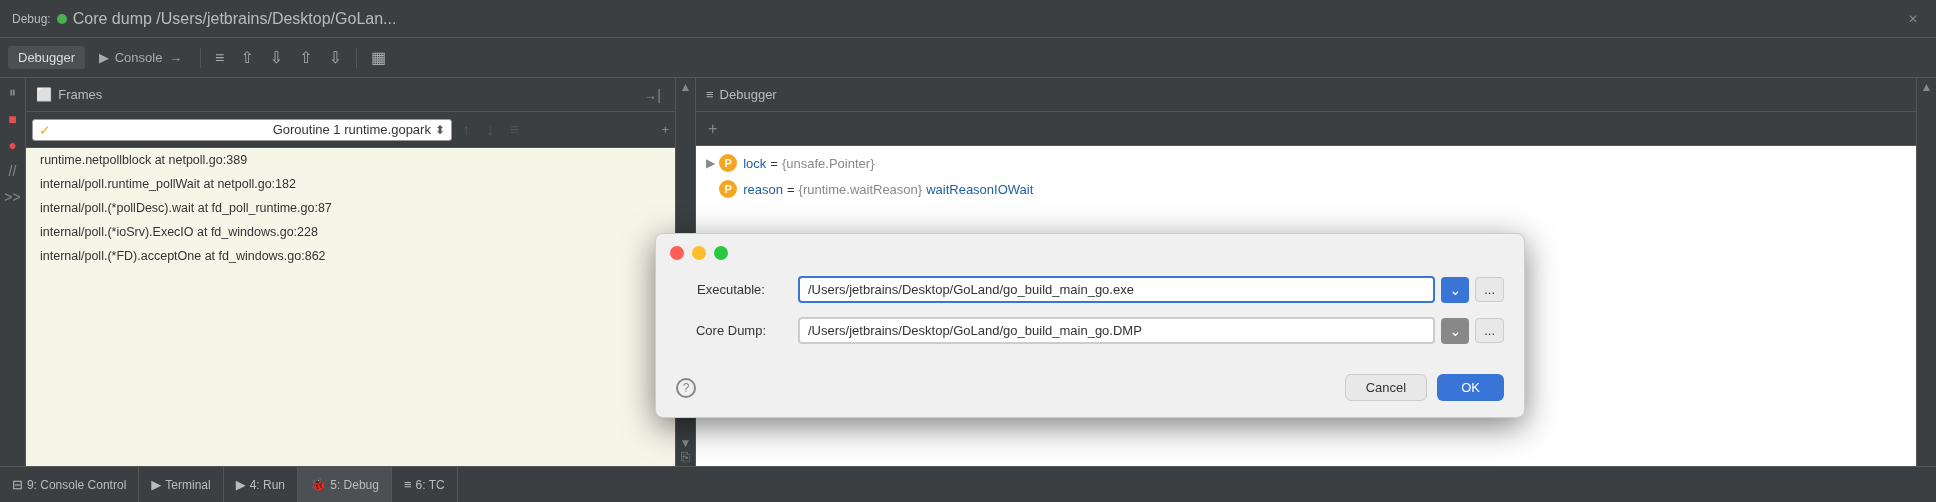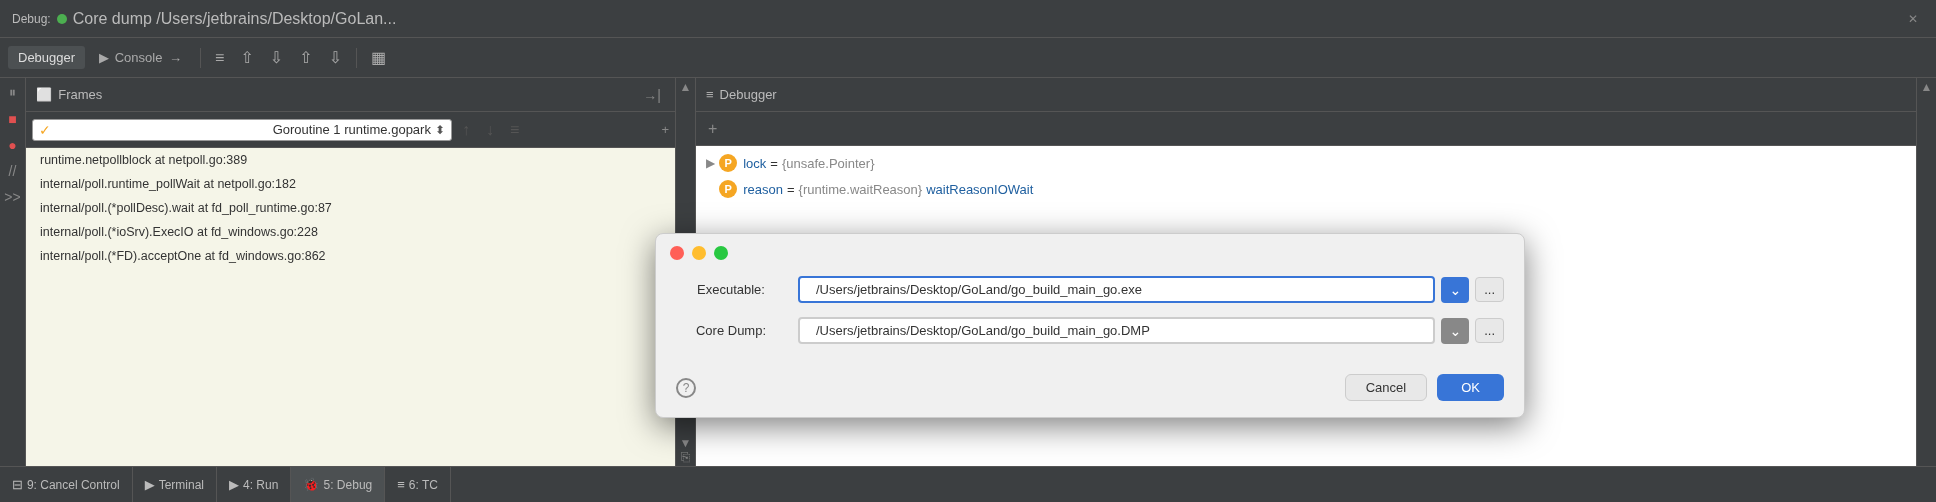--- a/index.html
+++ b/index.html
@@ -68,21 +68,21 @@
     .dialog-traffic-lights { display: flex; align-items: center; gap: 8px; padding: 12px 14px 8px 14px; }
     .traffic-light { width: 14px; height: 14px; border-radius: 50%; cursor: pointer; }
     .tl-red { background: #ff5f57; }
     .tl-yellow { background: #ffbd2e; }
     .tl-green { background: #28c841; }
 
     .dialog-content { padding: 8px 20px 16px 20px; }
     .dialog-row { display: flex; align-items: center; margin-bottom: 14px; }
     .dialog-label { color: #333; font-size: 13px; width: 110px; text-align: center; margin-right: 12px; }
     .dialog-input-wrap { flex: 1; display: flex; align-items: center; gap: 6px; }
-    .dialog-input { flex: 1; border: 2px solid #3875d7; border-radius: 4px; padding: 4px 16px; font-size: 13px; color: #333; background: #fff; outline: none; }
+    .dialog-input { flex: 1; border: 2px solid #3875d7; border-radius: 4px; padding: 4px 8px; font-size: 13px; color: #333; background: #fff; outline: none; }
     .dialog-dropdown-btn { background: #3875d7; border: none; border-radius: 4px; padding: 5px 8px; color: #fff; cursor: pointer; font-size: 14px; }
     .dialog-browse-btn { background: #e8e8e8; border: 1px solid #ccc; border-radius: 4px; padding: 4px 8px; font-size: 13px; cursor: pointer; color: #333; }
     .btn-cancel { background: #e8e8e8; border: 1px solid #ccc; border-radius: 6px; padding: 4px 20px; font-size: 13px; cursor: pointer; color: #333; }
     .btn-ok { background: #3875d7; border: none; border-radius: 6px; padding: 6px 24px; font-size: 13px; cursor: pointer; color: #fff; font-weight: 500; }
     .help-icon { width: 20px; height: 20px; border-radius: 50%; border: 2px solid #888; color: #888; display: flex; align-items: center; justify-content: center; font-size: 12px; cursor: pointer; }
 
     
     .status-bar { display: flex; align-items: center; background: #3c3f41; height: 36px; padding: 0 0; border-top: 1px solid #555; position: absolute; bottom: 0; left: 0; right: 0; }
     .status-item { display: flex; align-items: center; padding: 0 12px; height: 100%; color: #bbb; font-size: 12px; cursor: pointer; gap: 4px; border-right: 1px solid #555; }
     .status-icon { font-size: 13px; }
@@ -249,21 +249,21 @@
         <button class="btn-ok">OK</button>
       </div>
     </div>
   </div>
 
 </div>
 
 <div class="status-bar">
   <div class="status-item">
     <span class="status-icon">⊟</span>
-    <span>9: Cancel Control</span>
+    <span>9: Console Control</span>
   </div>
   <div class="status-item">
     <span class="status-icon">▶</span>
     <span>Terminal</span>
   </div>
   <div class="status-item">
     <span class="status-icon">▶</span>
     <span>4: Run</span>
   </div>
   <div class="status-item status-active">

